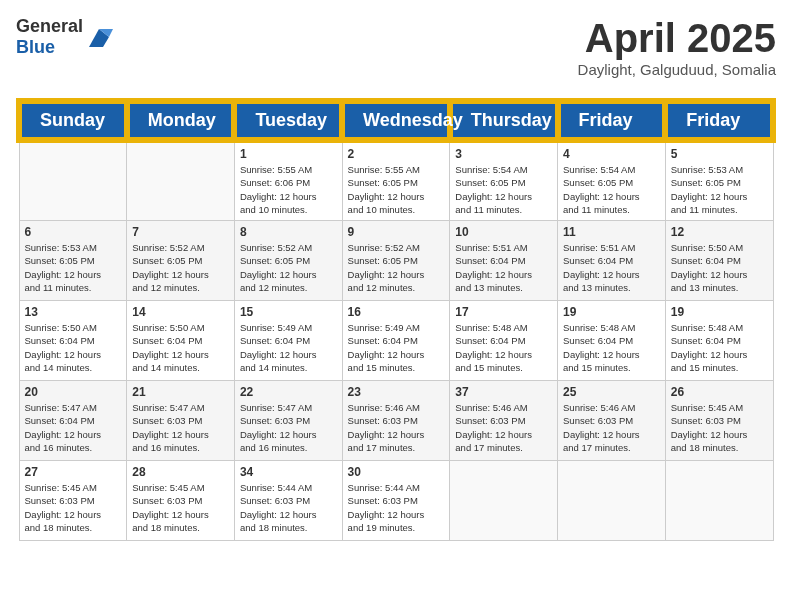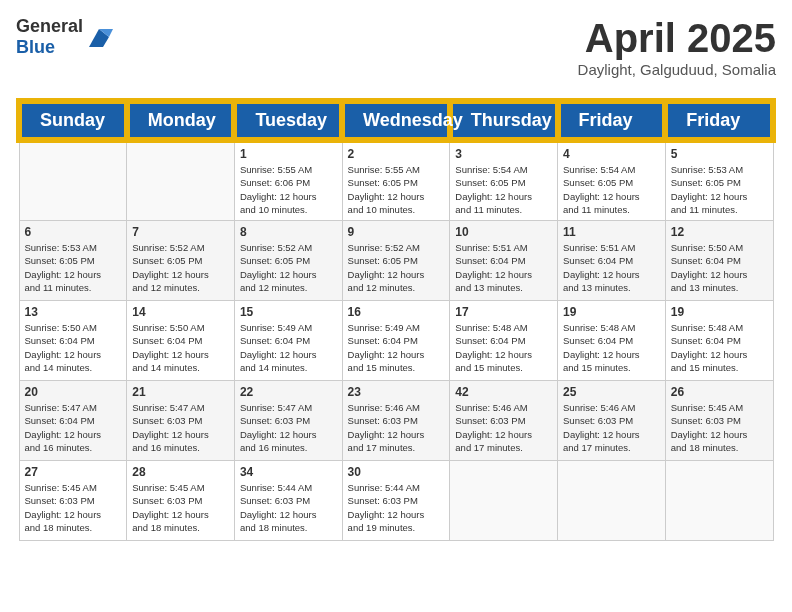--- a/index.html
+++ b/index.html
@@ -286,21 +286,21 @@
 and 16 minutes.</div>
         </td>
         <td>
           <div class="day-number">23</div>
           <div class="day-info" style="white-space: pre-line;">Sunrise: 5:46 AM
 Sunset: 6:03 PM
 Daylight: 12 hours
 and 17 minutes.</div>
         </td>
         <td>
-          <div class="day-number">42</div>
+          <div class="day-number">37</div>
           <div class="day-info" style="white-space: pre-line;">Sunrise: 5:46 AM
 Sunset: 6:03 PM
 Daylight: 12 hours
 and 17 minutes.</div>
         </td>
         <td>
           <div class="day-number">25</div>
           <div class="day-info" style="white-space: pre-line;">Sunrise: 5:46 AM
 Sunset: 6:03 PM
 Daylight: 12 hours

